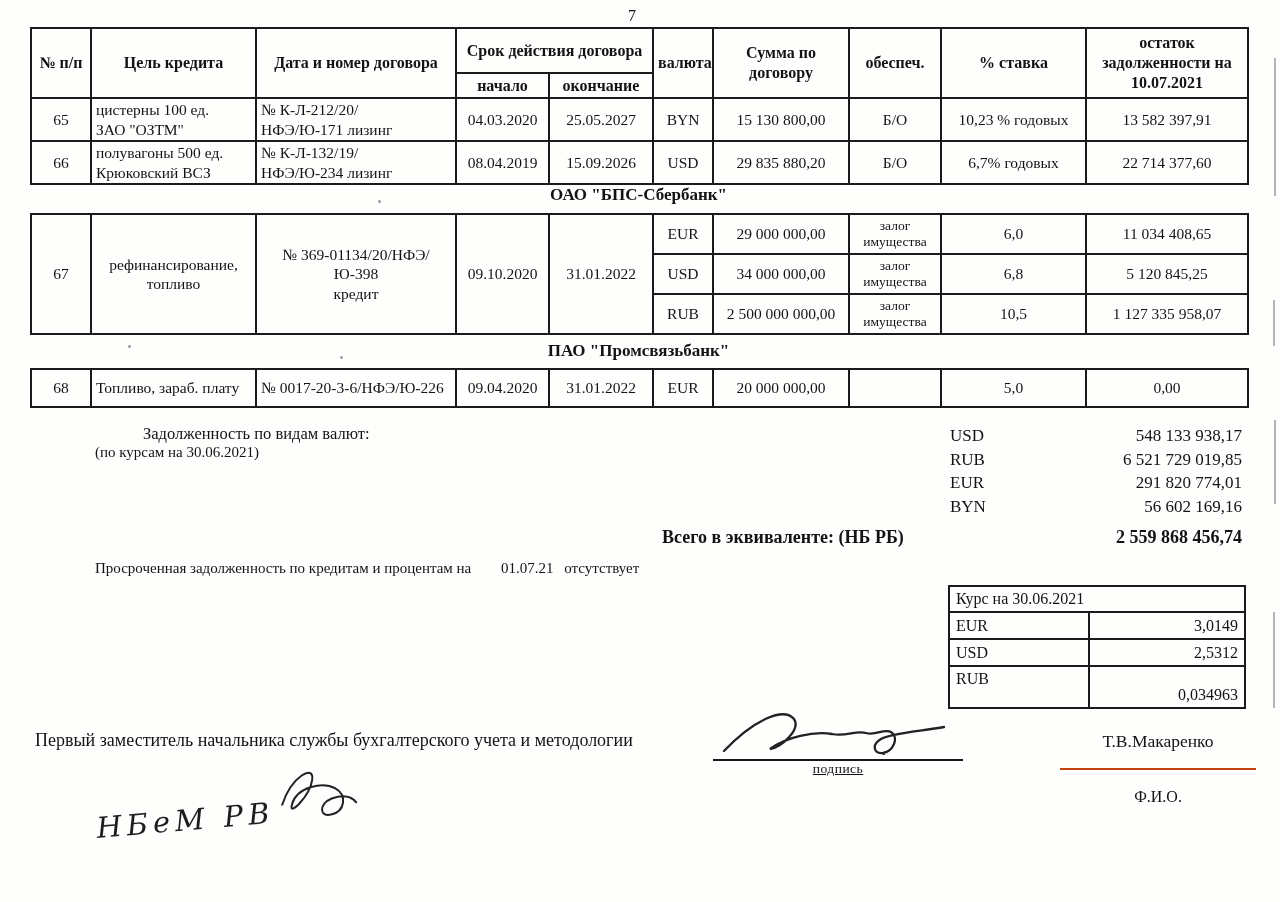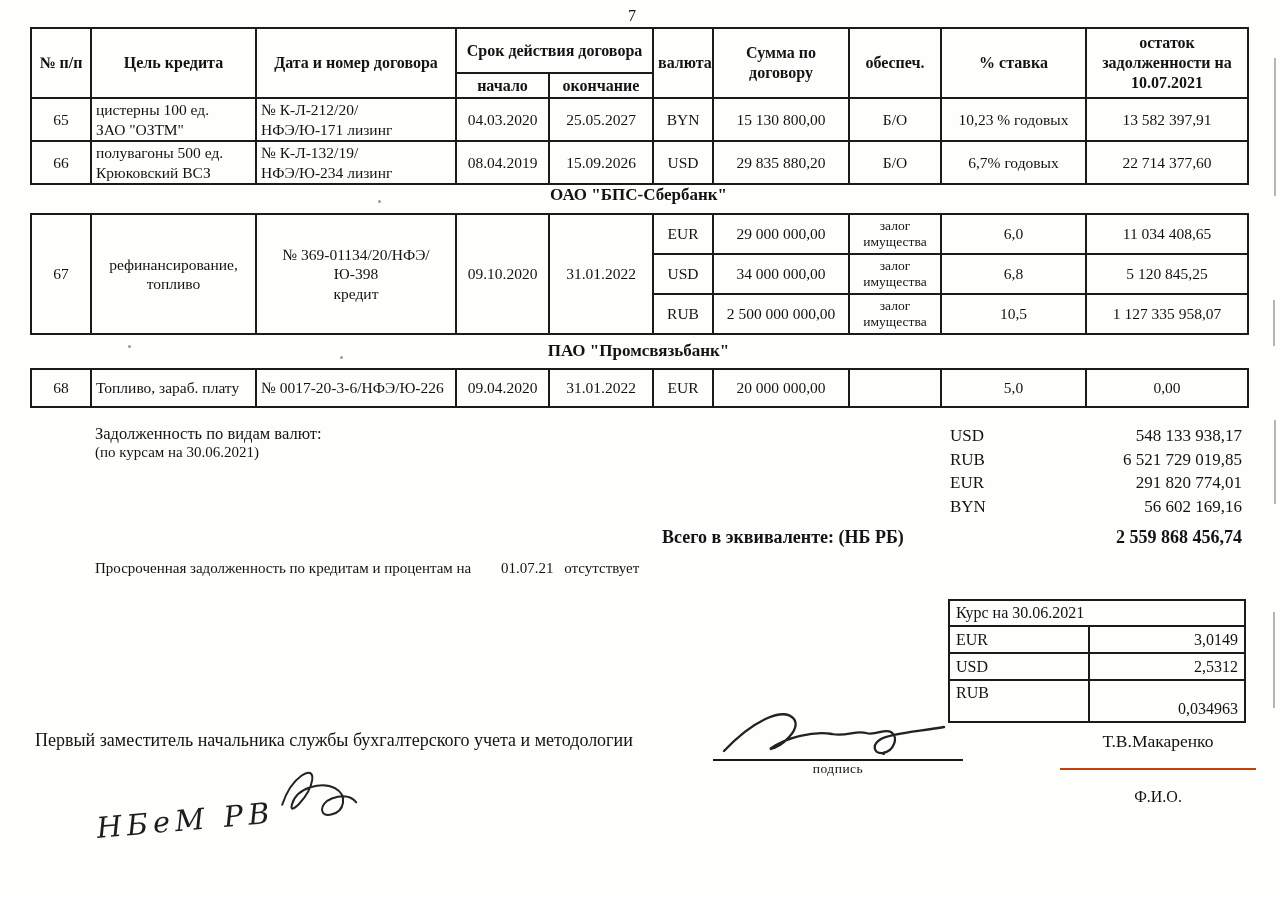--- a/index.html
+++ b/index.html
@@ -12,32 +12,32 @@
   }
   .abs { position:absolute; }
   table { border-collapse:collapse; table-layout:fixed; width:1217px; }
   td { border:2px solid #1b1b1b; padding:1px 4px; font-size:15.5px;
        text-align:center; vertical-align:middle; line-height:1.25; }
   .hdr td { font-weight:bold; font-size:16px; }
   td.left { text-align:left; }
   .small2 { font-size:13.5px; line-height:1.2;text-align:center; }
   .sect { width:1217px; text-align:center; font-weight:bold; font-size:17px; }
   .pageno { font-size:16px; }
-  .debt-label { font-size:16.5px; }
+  .debt-label { font-size:16.5px;margin-left:48px; }
   .debt-sub { font-size:15px; }
   .cur-line { display:flex; justify-content:space-between; width:292px;
               font-size:17px; line-height:23.5px; }
   .total-line { display:flex; justify-content:space-between; width:580px;
                 font-weight:bold; font-size:18px; }
   .overdue { font-size:15px; }
   .rates { width:296px; }
   .rates td { font-size:16px; text-align:left; padding:2px 6px; }
   .rates td.val { text-align:right; }
   .foot-pos { font-size:18px; white-space:nowrap; }
-  .sign-block { width:250px; text-align:center; }
+  .sign-block { width:250px; text-align:center;text-decoration:underline; }
   .sign-line { border-top:2px solid #181818; }
   .sign-cap { font-size:13.5px; letter-spacing:0.5px; }
   .name-block { width:196px; text-align:center; }
   .name-txt { font-size:17.5px; border-bottom:2px solid #c2410c; padding-bottom:16px; }
   .name-cap { font-size:16px; padding-top:18px; }
   .handwrite { font-family:"DejaVu Serif", serif; font-style:italic;
                font-size:29px; letter-spacing:5px; color:#1d1d1d;
                transform:rotate(-5deg); transform-origin:left bottom;
                display:flex; align-items:flex-end; gap:4px; }
   .artifact { position:absolute; width:2px; background:#b5b5b5; }
@@ -237,21 +237,21 @@
     <span>Всего в эквиваленте: (НБ РБ)</span>
     <span>2 559 868 456,74</span>
   </div>
 
   <div class="abs overdue" style="left:95px; top:560px;">
     <span>Просроченная задолженность по кредитам и процентам на</span>
     <span style="margin-left:26px">01.07.21</span>
     <span style="margin-left:7px">отсутствует</span>
   </div>
 
-  <table class="abs rates" style="left:948px; top:599px;">
+  <table class="abs rates" style="left:948px; top:585px;">
     <colgroup>
         <col style="width:140px">
         <col style="width:156px">
       </colgroup>
     <tbody>
         <tr>
       <td colspan="2" style="height:26px">Курс на 30.06.2021</td>
     </tr>
     <tr>
       <td style="height:27px">EUR</td>

